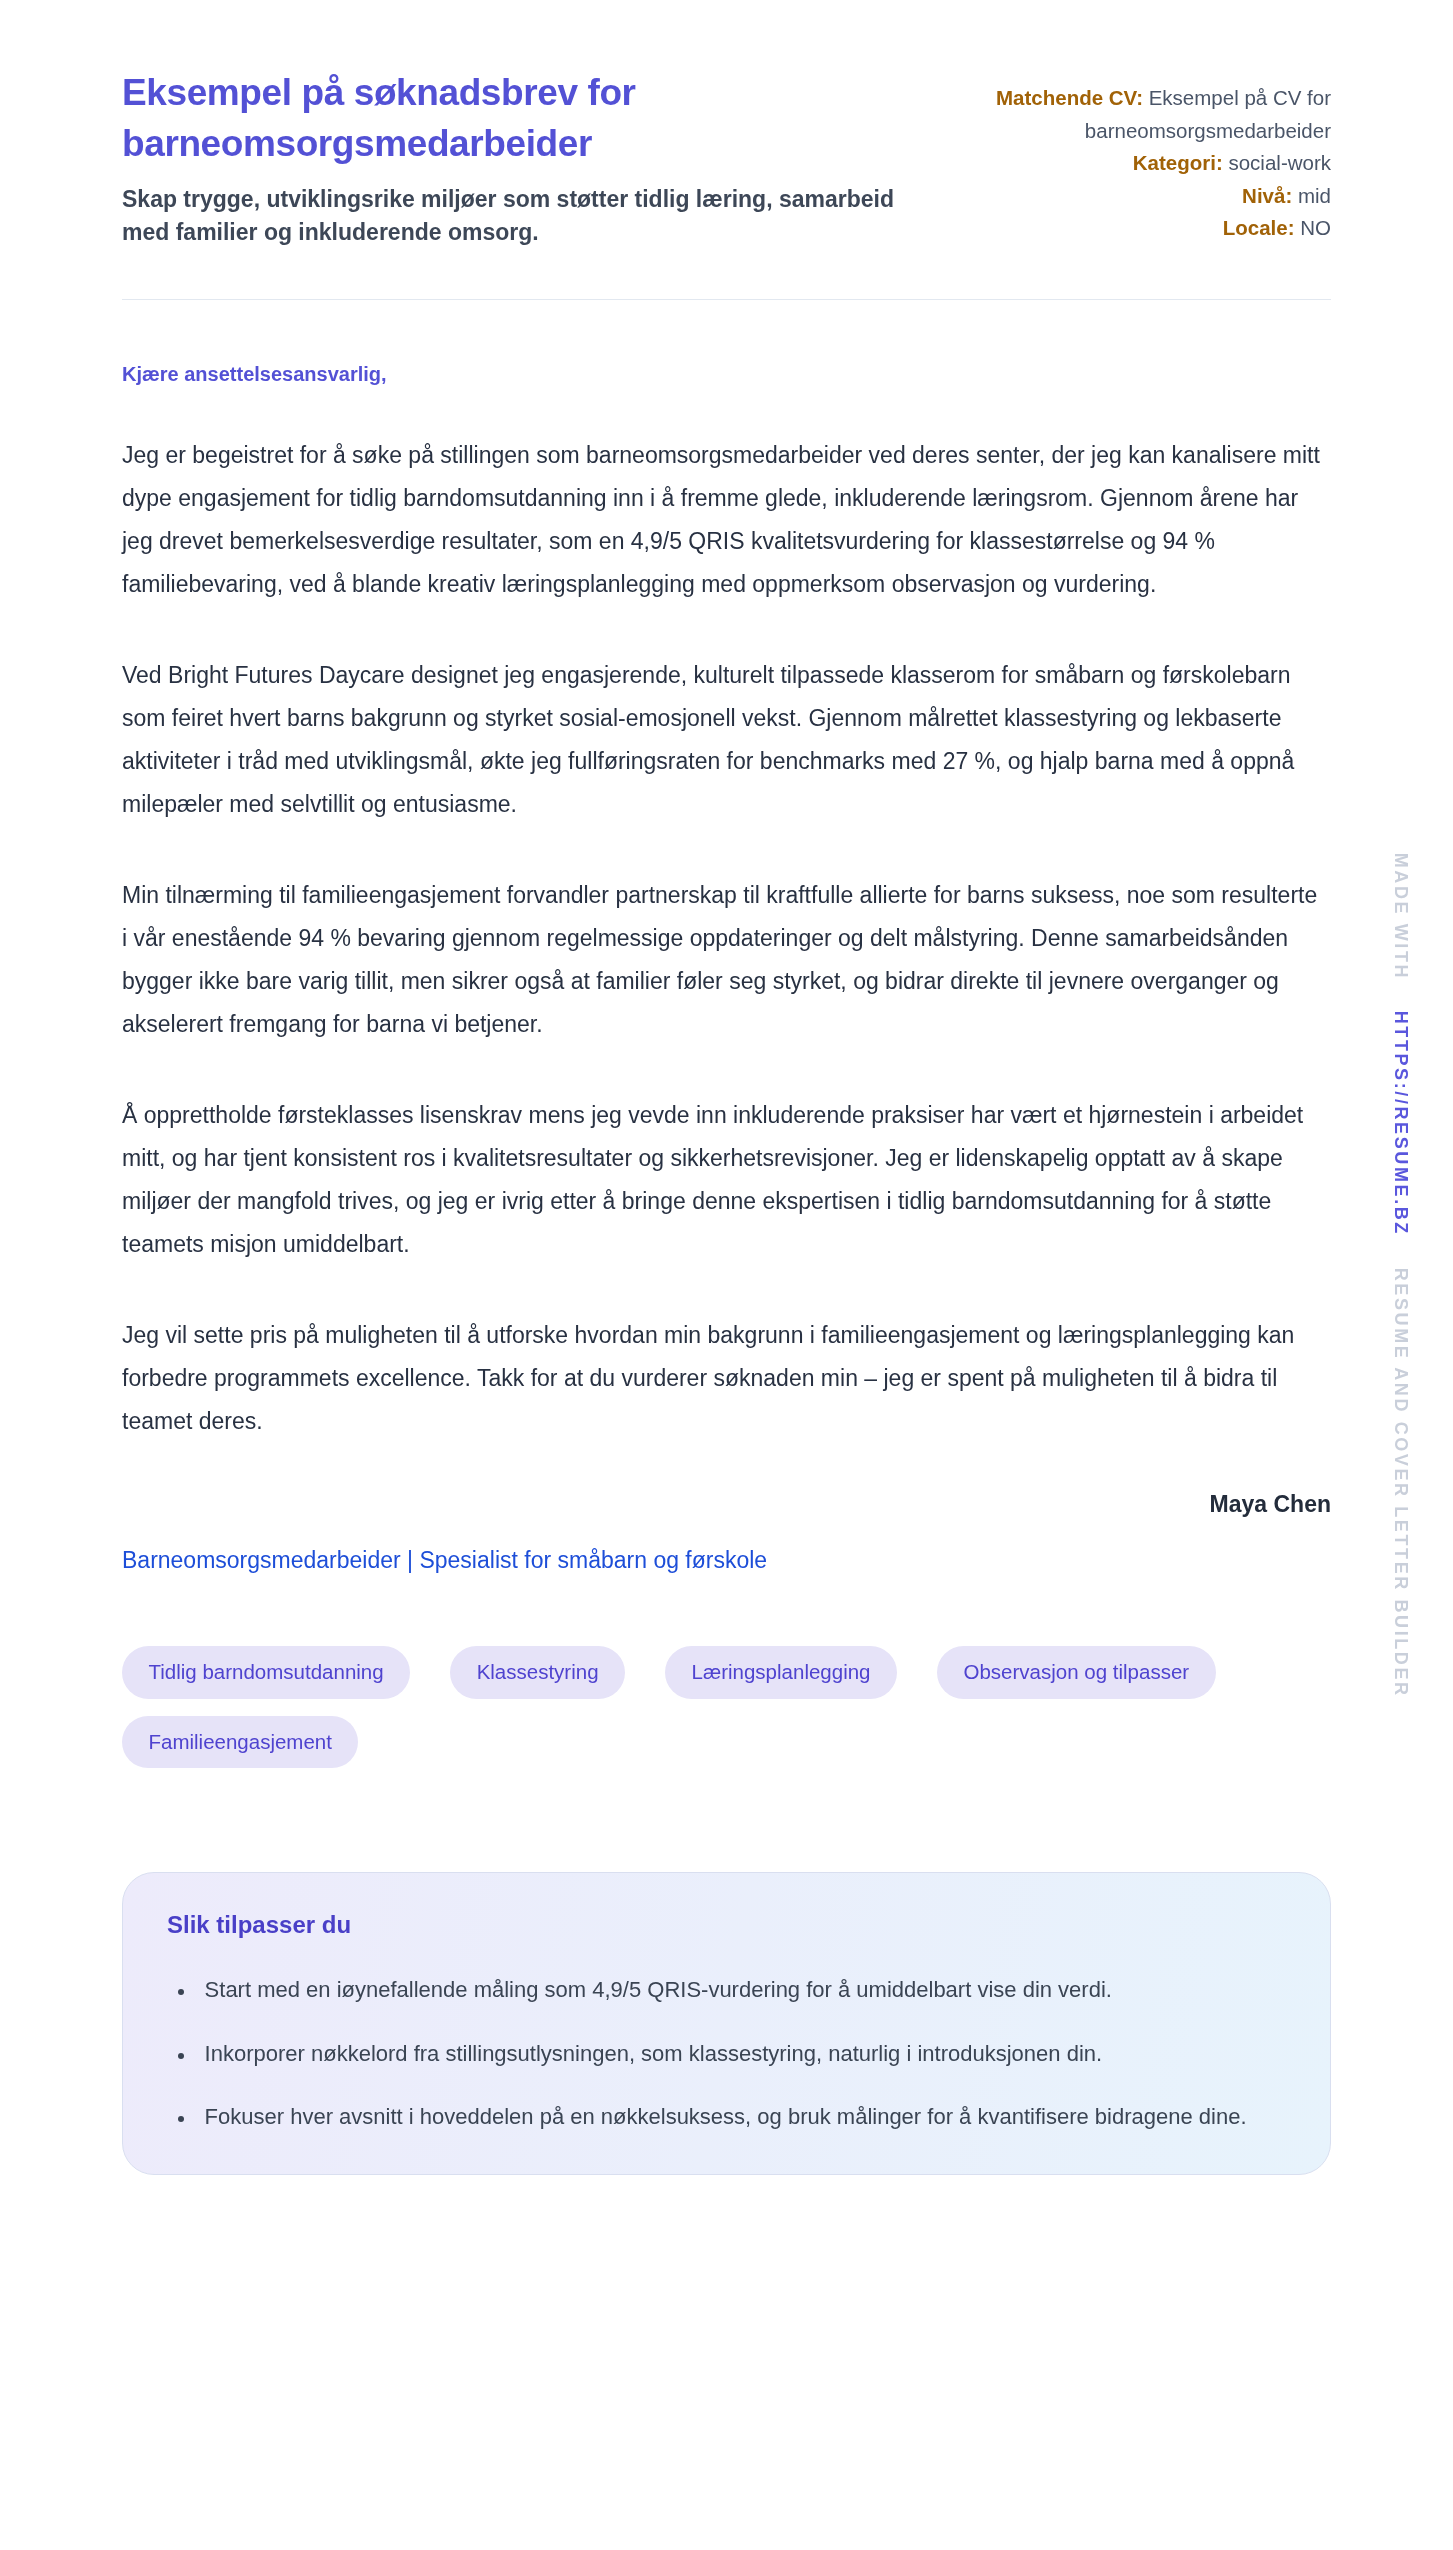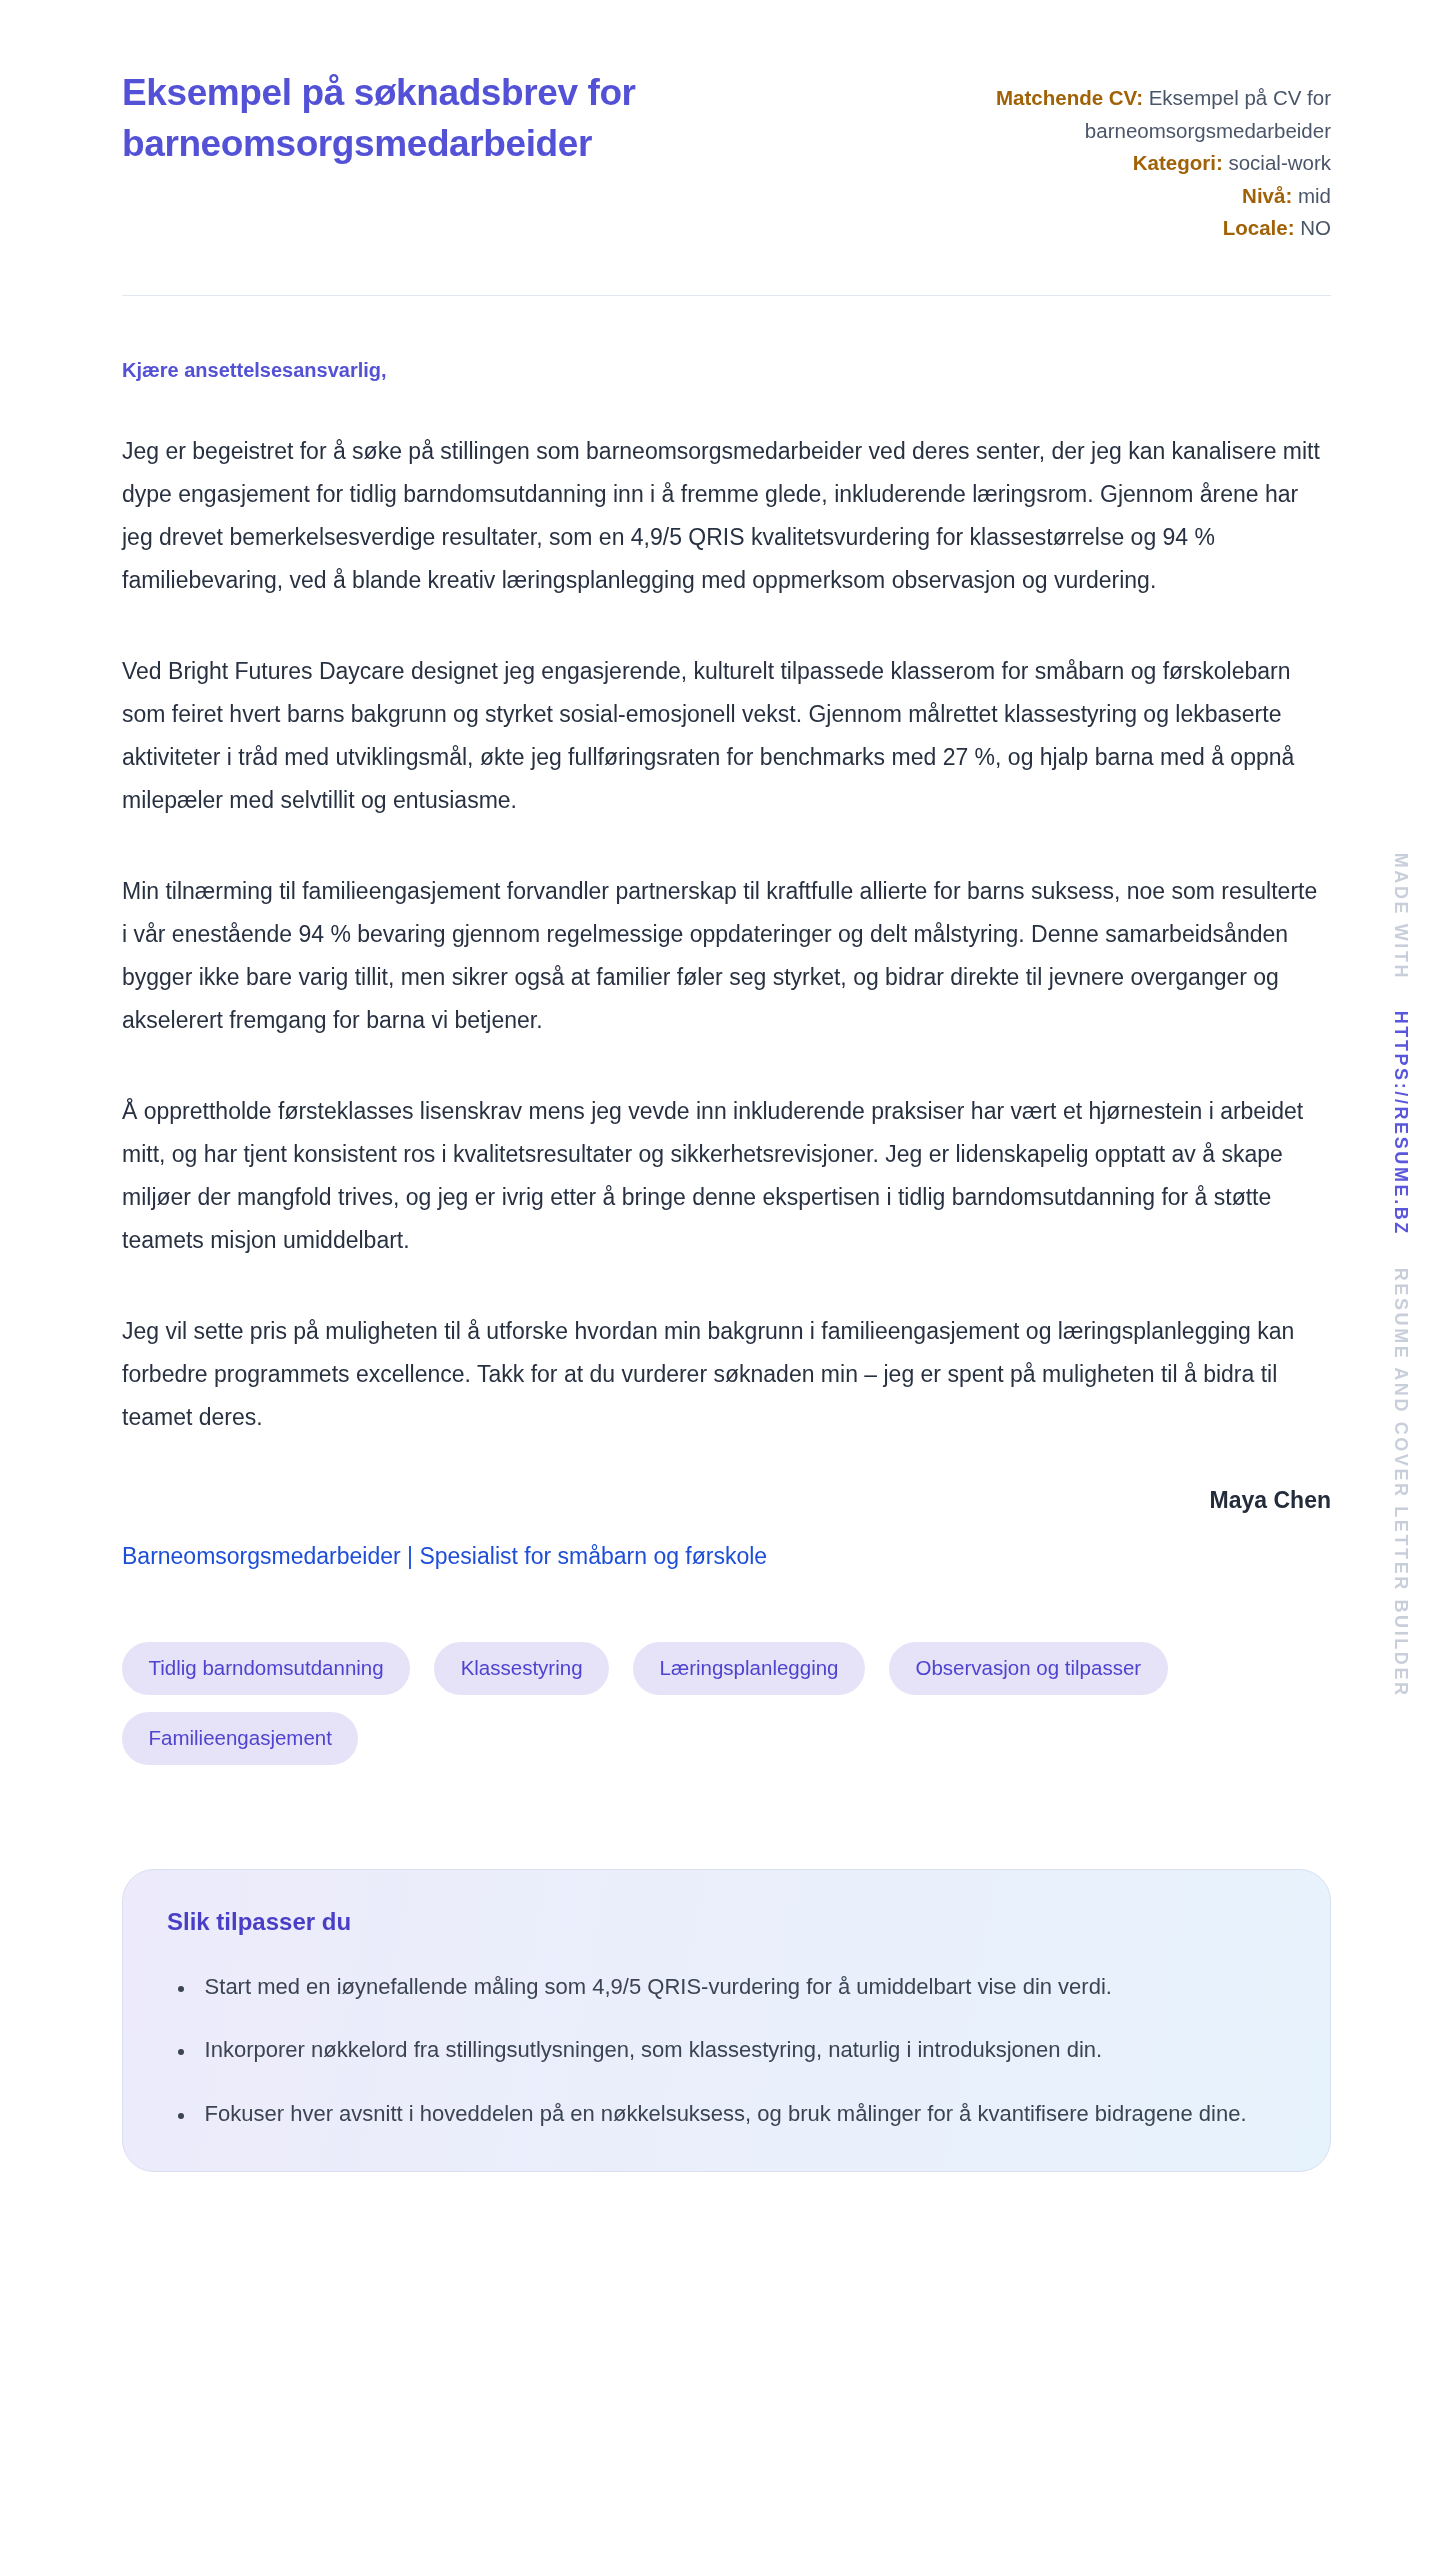--- a/index.html
+++ b/index.html
@@ -28,21 +28,21 @@
 
   hr.divider { border: none; border-top: 1.7px solid #e2e8f0; margin-top: 50px; }
 
   
   .greeting { color: #5351d5; font-size: 20px; font-weight: 600; margin: 63px 0 48px; }
   .para { font-size: 23px; line-height: 43px; color: #283142; margin-bottom: 48px; max-width: 1199px; }
   .sig-name { font-size: 23px; font-weight: 700; color: #232c3b; margin-top: 39px; text-align: right; }
   .sig-role { font-size: 23px; color: #1d4ed8; margin-top: 29px; }
 
   
-  .tags { display: flex; flex-wrap: wrap; gap: 17px 24px; margin-top: 72px; text-align: center; }
+  .tags { display: flex; flex-wrap: wrap; gap: 17px 40px; margin-top: 72px; text-align: center; }
   .tag {
     display: inline-block; background: #e6e3f8; color: #4f43cf;
     font-size: 20.5px; line-height: 20.5px; padding: 16.2px 26.5px; border-radius: 854px;
   }
 
   
   .tips {
     margin-top: 104px; border-radius: 32px; border: 0.9px solid #d9dff0;
     background: linear-gradient(100deg, #edebfb 0%, #e7f3fc 100%);
     padding: 38px 44px 36px;
@@ -73,20 +73,21 @@
   <span class="wm-gray">MADE WITH</span>
   <span class="wm-link">HTTPS://RESUME.BZ</span>
   <span class="wm-gray">RESUME AND COVER LETTER BUILDER</span>
 </div>
 
 <div class="container">
 
   <header>
     <div class="header-left">
       <h1 class="title">Eksempel på søknadsbrev for barneomsorgsmedarbeider</h1>
+      <p class="subtitle">Skap trygge, utviklingsrike miljøer som støtter tidlig læring, samarbeid med familier og inkluderende omsorg.</p>
     </div>
     <aside class="meta">
 
         <div class="meta-row"><span class="meta-label">Matchende CV:</span> <span class="meta-value">Eksempel på CV for barneomsorgsmedarbeider</span></div>
 
         <div class="meta-row"><span class="meta-label">Kategori:</span> <span class="meta-value">social-work</span></div>
 
         <div class="meta-row"><span class="meta-label">Nivå:</span> <span class="meta-value">mid</span></div>
 
         <div class="meta-row"><span class="meta-label">Locale:</span> <span class="meta-value">NO</span></div>

